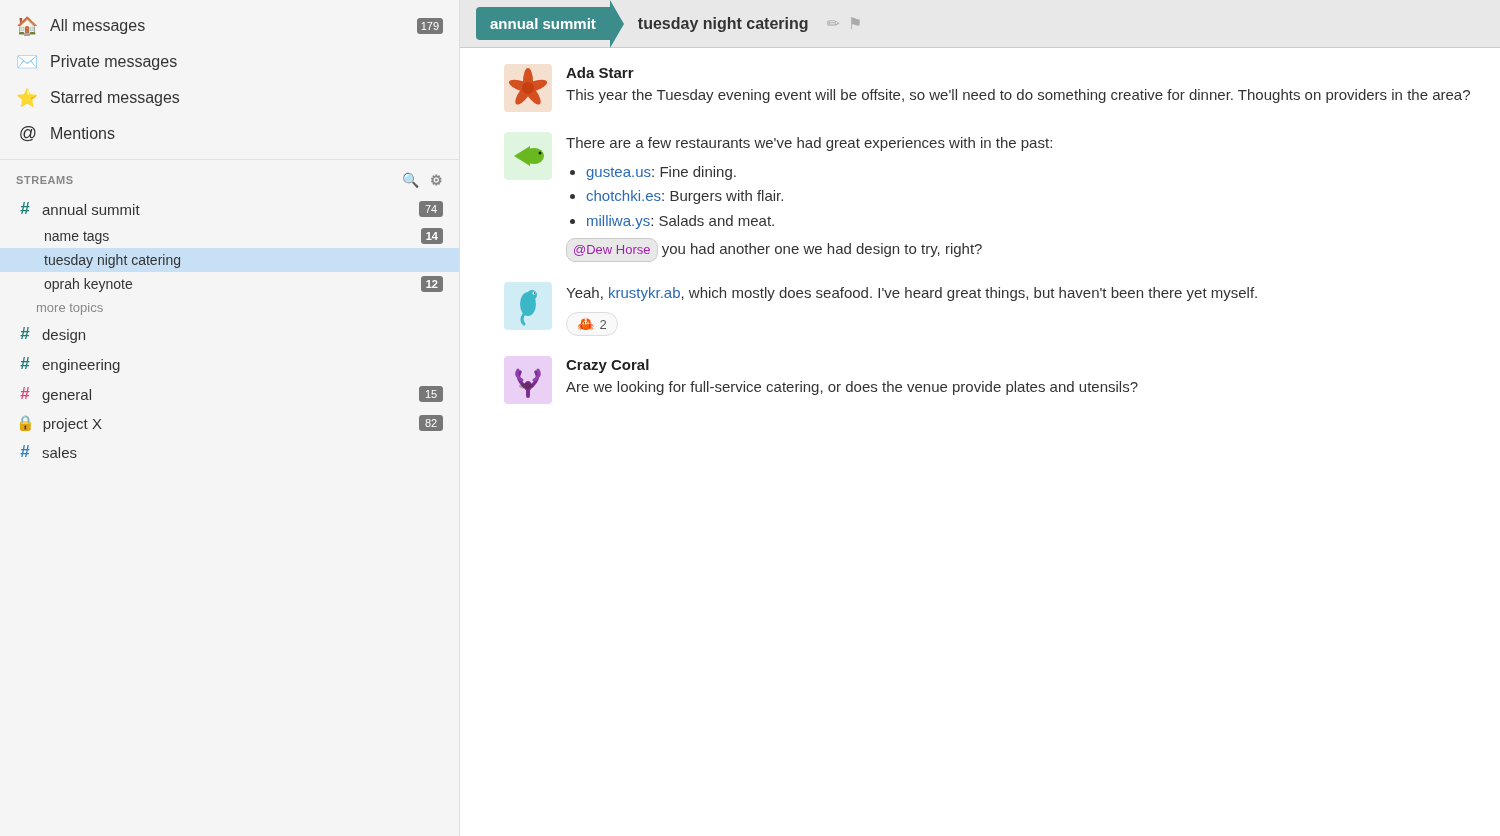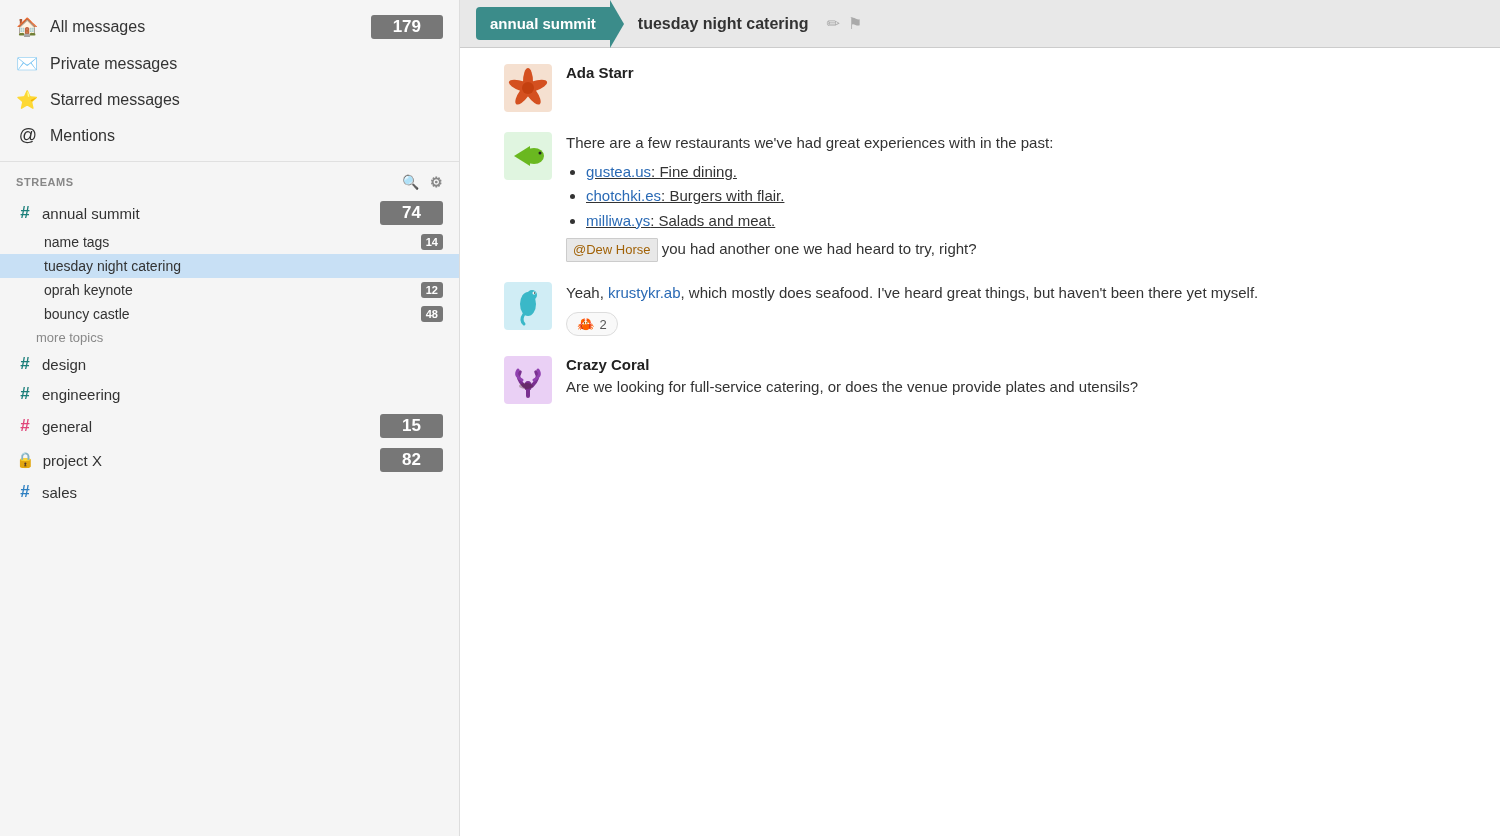--- a/index.html
+++ b/index.html
@@ -32,23 +32,23 @@
       gap: 10px;
       position: relative;
     }
 
     .nav-icon { font-size: 18px; width: 24px; text-align: center; }
 
     .badge {
       margin-left: auto;
       background: #777;
       color: #fff;
-      font-size: 17px;
-      font-weight: bold;
-      padding: 2px 22px;
+      font-size: 11px;
+      font-weight: normal;
+      padding: 2px 4px;
       border-radius: 3px;
       min-width: 24px;
       text-align: center;
     }
 
     .streams-header {
       display: flex;
       align-items: center;
       padding: 12px 16px 6px 16px;
       font-size: 11px;
@@ -217,33 +217,32 @@
       font-size: 15px;
       color: #333;
       line-height: 1.5;
     }
 
     .message-text ul {
       margin: 6px 0 6px 20px;
     }
     .message-text li {
       margin-bottom: 2px;
-      text-decoration: underline;
     }
 
     .link { color: #2a6ab5; text-decoration: none; }
 
     .mention-tag {
       display: inline-block;
       background: #e8e8e8;
       border: 1px solid #ccc;
-      border-radius: 1px;
+      border-radius: 9px;
       padding: 1px 6px;
       font-size: 13px;
-      color: #a16207;
+      color: #a21caf;
     }
 
     .reaction {
       display: inline-flex;
       align-items: center;
       gap: 5px;
       border: 1px solid #ddd;
       border-radius: 12px;
       padding: 3px 10px;
       margin-top: 8px;
@@ -295,24 +294,20 @@
   <div class="topic-item">
     <span>name tags</span>
     <span class="topic-badge">14</span>
   </div>
   <div class="topic-item active">
     <span>tuesday night catering</span>
   </div>
   <div class="topic-item">
     <span>oprah keynote</span>
     <span class="topic-badge">12</span>
-  </div>
-  <div class="topic-item">
-    <span>bouncy castle</span>
-    <span class="topic-badge">48</span>
   </div>
   <div class="more-topics">more topics</div>
 
   <div class="stream-item">
     <span class="stream-hash hash-teal">#</span>
     <span>design</span>
   </div>
 
   <div class="stream-item">
     <span class="stream-hash hash-teal">#</span>
@@ -358,41 +353,44 @@
           <ellipse cx="24" cy="18" rx="5" ry="14" fill="#d45020" transform="rotate(0,24,24)"></ellipse>
           <ellipse cx="24" cy="18" rx="5" ry="14" fill="#d45020" transform="rotate(72,24,24)"></ellipse>
           <ellipse cx="24" cy="18" rx="5" ry="14" fill="#d45020" transform="rotate(144,24,24)"></ellipse>
           <ellipse cx="24" cy="18" rx="5" ry="14" fill="#d45020" transform="rotate(216,24,24)"></ellipse>
           <ellipse cx="24" cy="18" rx="5" ry="14" fill="#d45020" transform="rotate(288,24,24)"></ellipse>
           <circle cx="24" cy="24" r="6" fill="#c44010"></circle>
         </svg>
       </div>
       <div class="message-body">
         <div class="message-sender">Ada Starr</div>
+        <div class="message-text">
+          <span>This year the Tuesday evening event will be offsite, so we'll need to do something creative for dinner. Thoughts on providers in the area?</span>
+        </div>
       </div>
     </div>
 
     <div class="message-row">
       <div class="avatar" style="background:#e0f5e0;">
         <svg width="48" height="48" viewBox="0 0 48 48">
 
           <polygon points="10,24 26,14 26,34" fill="#6ab820"></polygon>
           <ellipse cx="30" cy="24" rx="10" ry="8" fill="#6ab820"></ellipse>
           <circle cx="36" cy="21" r="1.5" fill="#222"></circle>
         </svg>
       </div>
       <div class="message-body">
         <div class="message-text">
           <span>There are a few restaurants we've had great experiences with in the past:</span>
           <ul>
             <li><a class="link" href="#">gustea.us</a><span>: Fine dining.</span></li>
             <li><a class="link" href="#">chotchki.es</a><span>: Burgers with flair.</span></li>
             <li><a class="link" href="#">milliwa.ys</a><span>: Salads and meat.</span></li>
           </ul>
-          <span class="mention-tag">@Dew Horse</span><span> you had another one we had heard to try, right?</span>
+          <span class="mention-tag">@Dew Horse</span><span> you had another one we had design to try, right?</span>
         </div>
       </div>
     </div>
 
     <div class="message-row">
       <div class="avatar" style="background:#d0edf5;">
         <svg width="48" height="48" viewBox="0 0 48 48">
 
           <ellipse cx="24" cy="22" rx="8" ry="12" fill="#3ab8c8"></ellipse>
           <ellipse cx="28" cy="13" rx="5" ry="5" fill="#3ab8c8"></ellipse>

